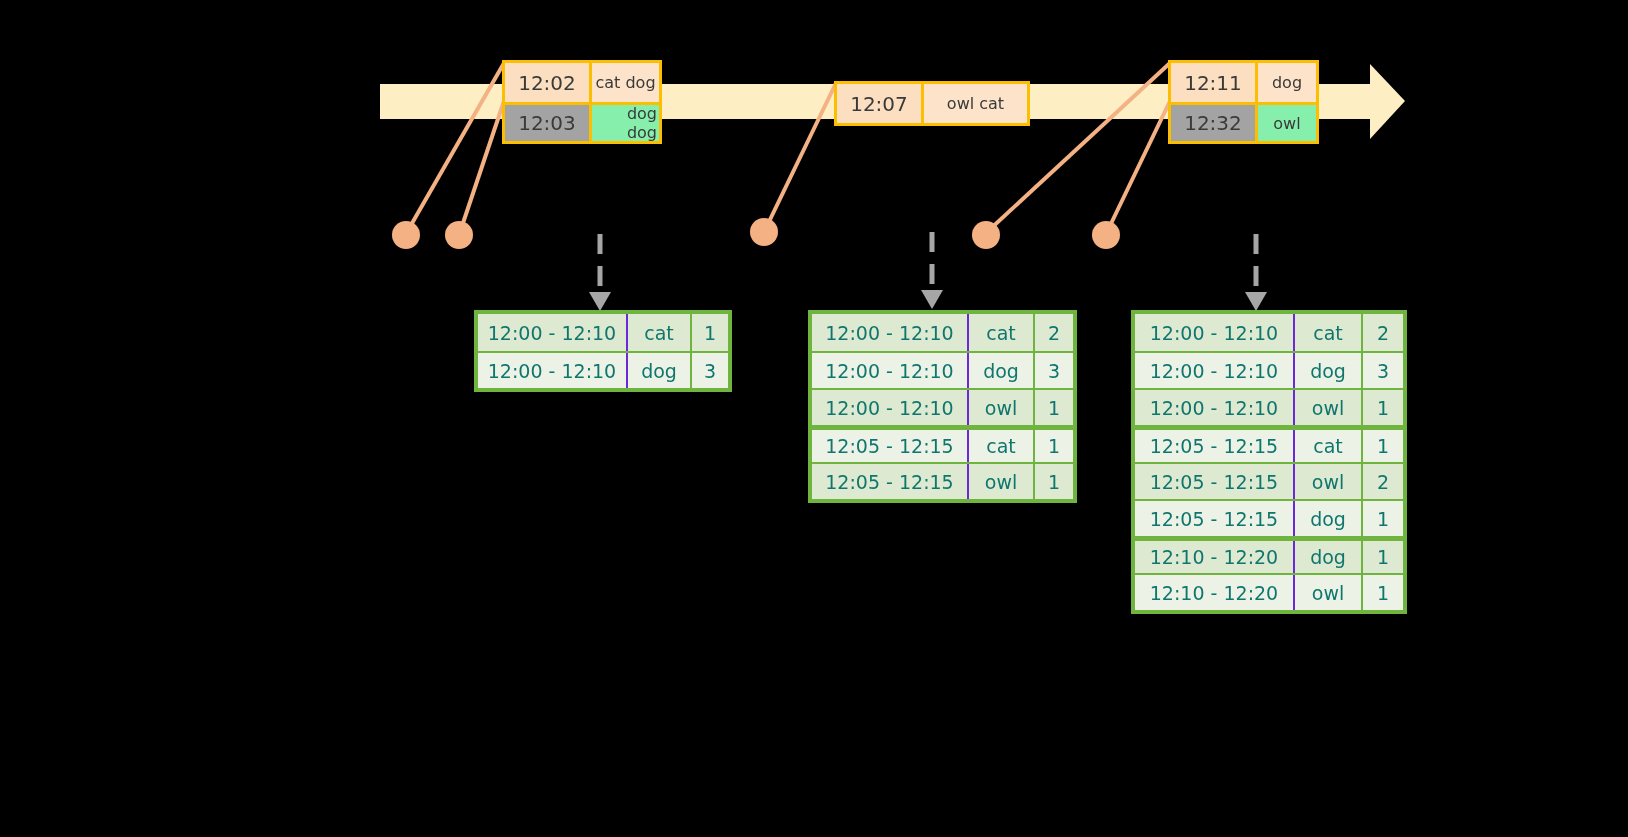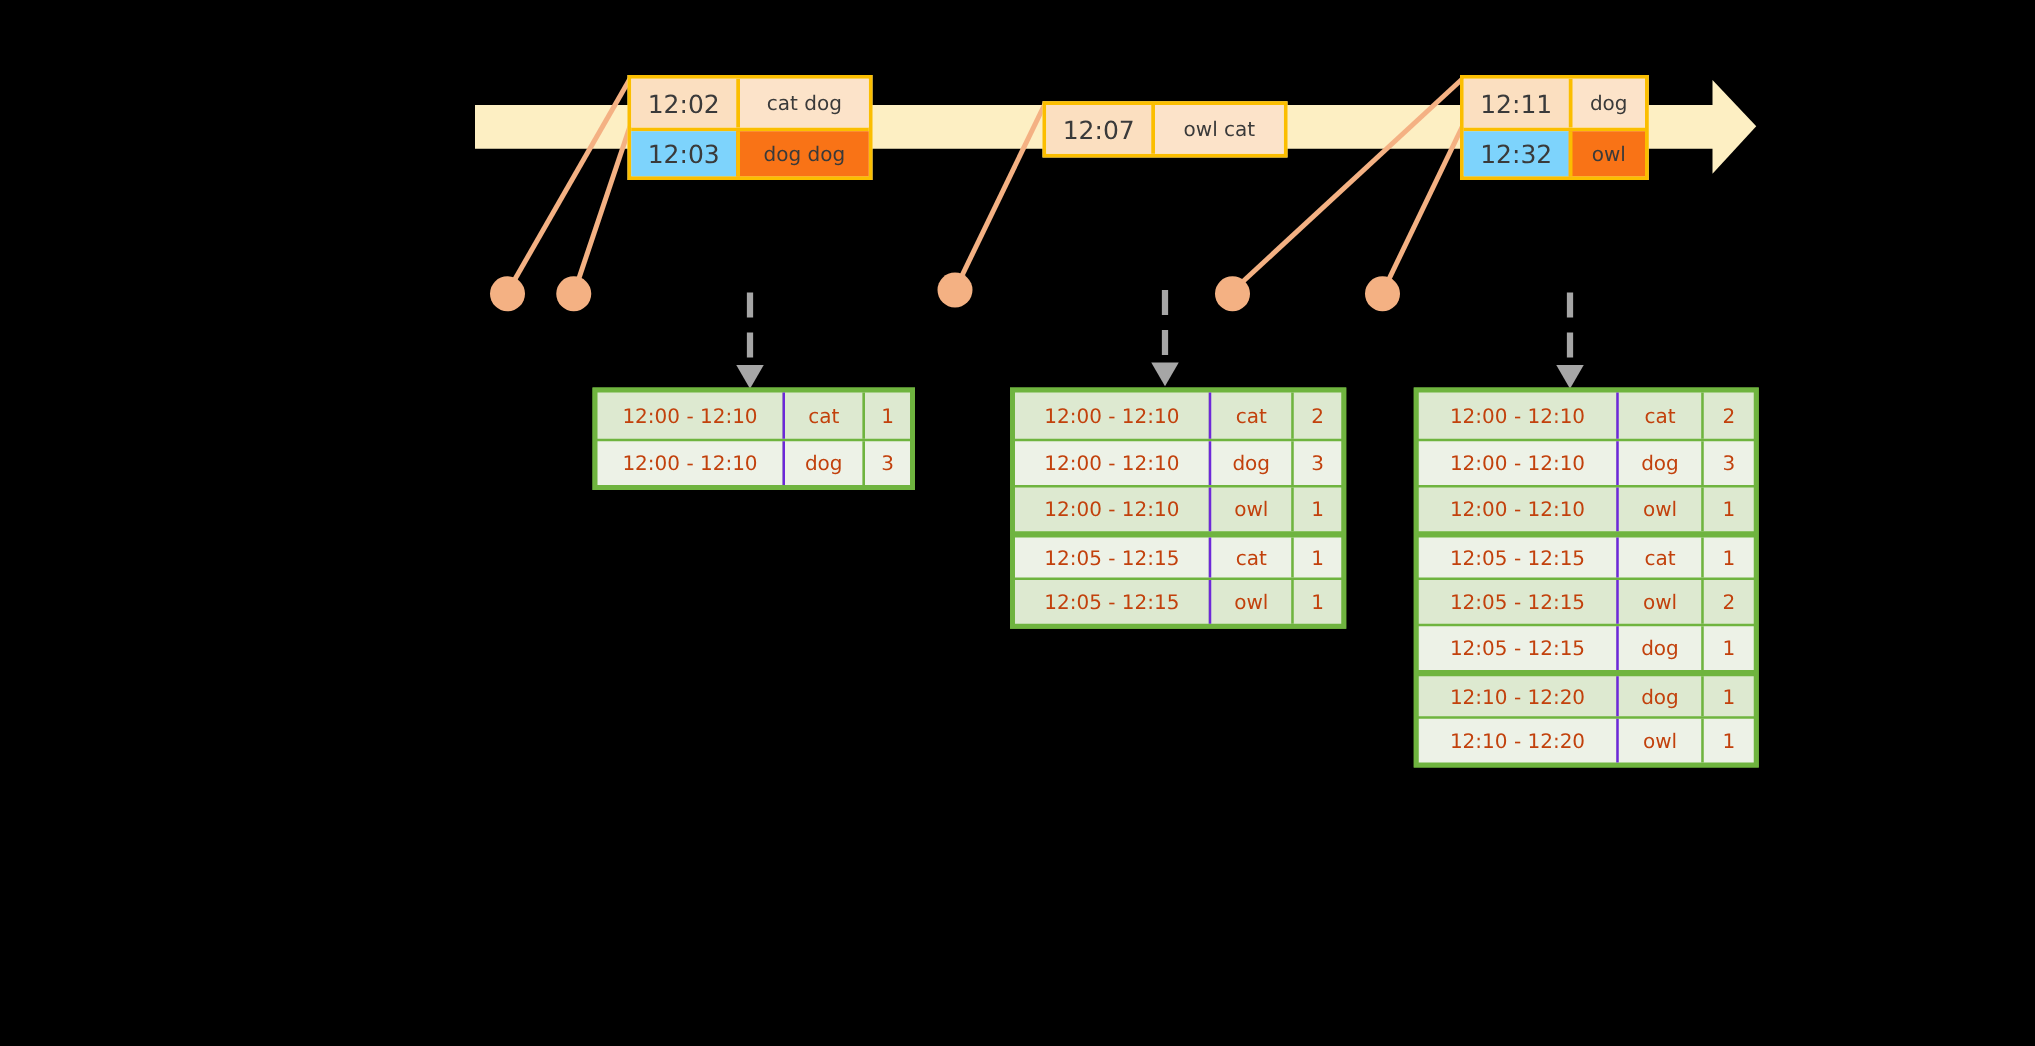--- a/index.html
+++ b/index.html
@@ -40,22 +40,22 @@
   .event-row {
     display: flex;
     height: 39px;
     box-sizing: border-box;
   }
   .event-row + .event-row {
     border-top: 3px solid #FBBE00;
   }
   .event-row.shade-a .ev-time { background: #FBDFC0; }
   .event-row.shade-a .ev-val  { background: #FCE3C9; }
-  .event-row.shade-b .ev-time { background: #7dd3fc; }
-  .event-row.shade-b .ev-val  { background: #f97316; }
+  .event-row.shade-b .ev-time { background: #a3a3a3; }
+  .event-row.shade-b .ev-val  { background: #86efac; }
 
   .ev-time {
     width: 84px;
     display: flex;
     align-items: center;
     justify-content: center;
     font-size: 20px;
     color: #3a3a3a;
     box-sizing: border-box;
   }
@@ -86,22 +86,22 @@
   .res-row + .res-row { border-top: 2px solid #6FB43F; }
   .res-row.sep { border-top: 5px solid #6FB43F; }
 
   .res-row.tint-a .cell { background: #DDE9D0; }
   .res-row.tint-b .cell { background: #EDF2E7; }
 
   .cell {
     display: flex;
     align-items: center;
     justify-content: center;
-    font-size: 16px;
-    color: #c2410c;
+    font-size: 19px;
+    color: #0f766e;
     box-sizing: border-box;
   }
   .c-window { width: 148px; }
   .c-key    { width: 64px;  border-left: 2px solid #6d28d9; }
   .c-count  { width: 38px;  border-left: 2px solid #6FB43F; }
 
   
   .wide .c-window { width: 155px; }
   .wide .c-key    { width: 66px; }
   .wide .c-count  { width: 40px; }
@@ -140,21 +140,21 @@
     <g>
       <line x1="932" y1="232" x2="932" y2="290" stroke="#A6A6A6" stroke-width="5" stroke-dasharray="20,12"></line>
       <polygon points="921,290 943,290 932,309" fill="#A6A6A6"></polygon>
     </g>
     <g>
       <line x1="1256" y1="234" x2="1256" y2="292" stroke="#A6A6A6" stroke-width="5" stroke-dasharray="20,12"></line>
       <polygon points="1245,292 1267,292 1256,311" fill="#A6A6A6"></polygon>
     </g>
   </svg>
 
-  <div class="event-box" style="left:502px; top:60px; width:196px;">
+  <div class="event-box" style="left:502px; top:60px; width:160px;text-align:right;">
     <div class="event-row shade-a">
       <div class="ev-time">12:02</div>
       <div class="ev-val">cat dog</div>
     </div>
     <div class="event-row shade-b">
       <div class="ev-time">12:03</div>
       <div class="ev-val">dog dog</div>
     </div>
   </div>
 

